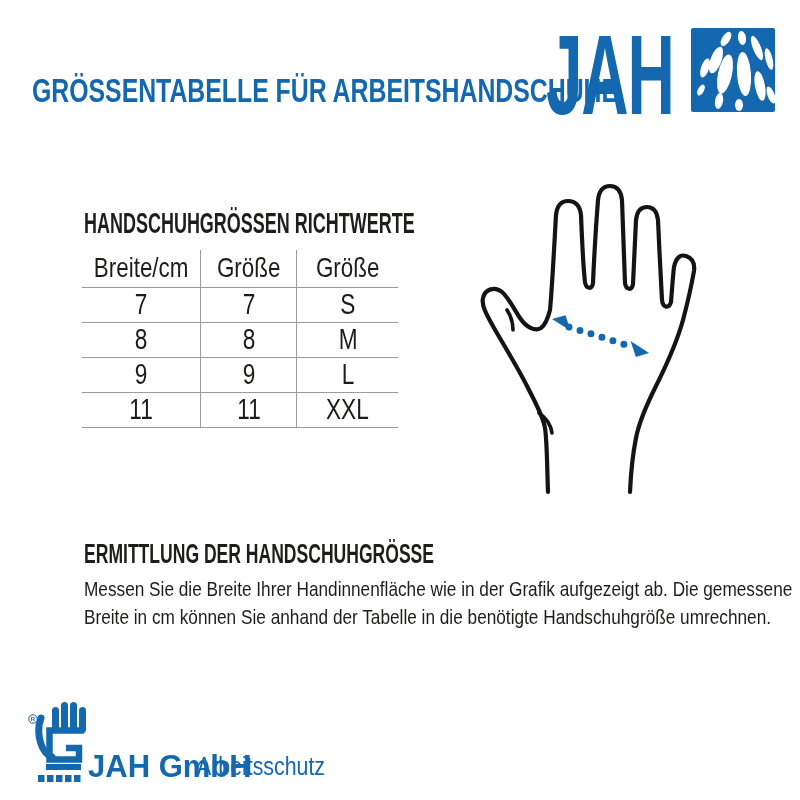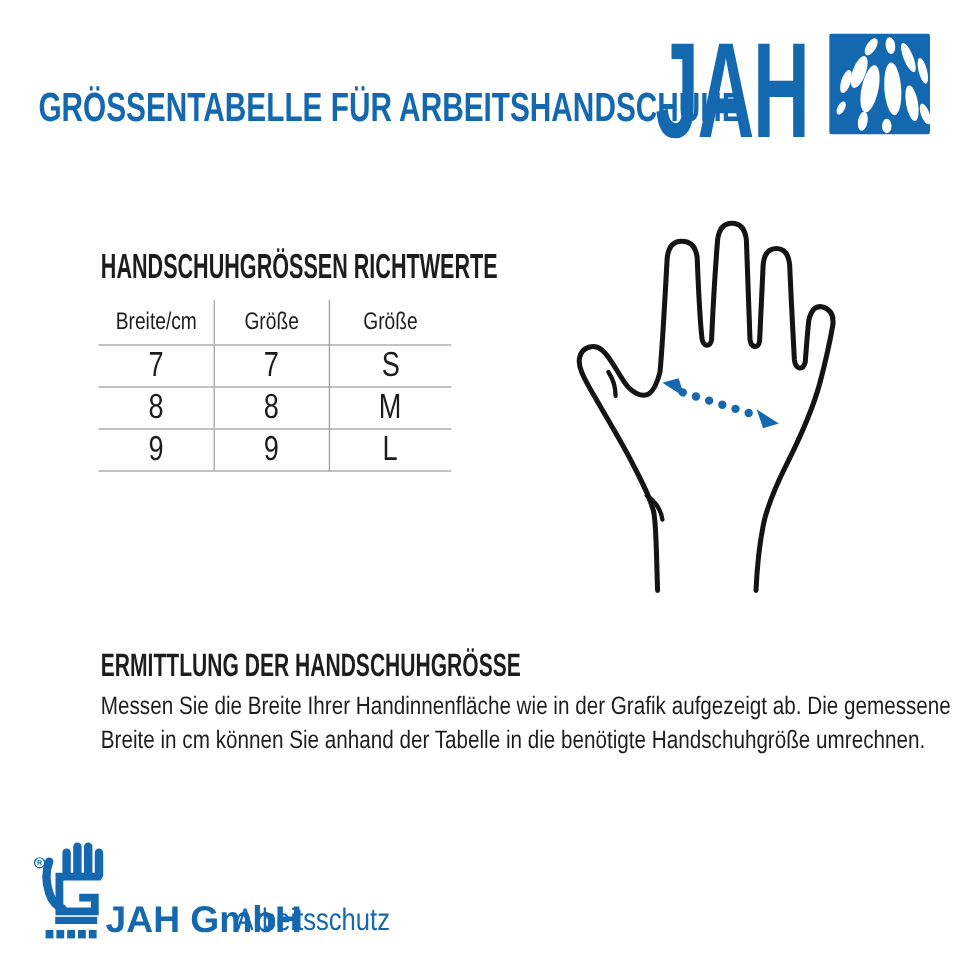--- a/index.html
+++ b/index.html
@@ -14,21 +14,21 @@
             transform:scaleX(.58);transform-origin:0 0;}
   .jah-square{left:691px;top:28px;width:84px;height:84px;}
   
   .table-title{left:84px;top:209px;font-size:29px;font-weight:700;color:#1d1d1b;
                line-height:29px;white-space:nowrap;transform:scaleX(.62);transform-origin:0 0;}
   .size-table{left:82px;top:250px;border-collapse:collapse;table-layout:fixed;}
   .size-table td{padding:0;text-align:center;vertical-align:middle;}
   .size-table .c0{width:96px;} .size-table .c1{width:95px;} .size-table .c2{width:101px;}
   .size-table tr{height:35px;}
   .size-table tr.hdr{height:37px;}
-  .size-table tr.hdr td{border-bottom:1px solid #9b9b9b;font-size:20px;}
+  .size-table tr.hdr td{border-bottom:1px solid #9b9b9b;font-size:28px;}
   .size-table td.mid{border-left:1px solid #9b9b9b;border-right:1px solid #9b9b9b;}
   .size-table tr.data td{border-bottom:1px solid #9b9b9b;font-size:29px;}
   .size-table tr.last td{border-bottom:none;}
   .size-table .cell-txt{display:inline-block;transform:scaleX(.78);white-space:nowrap;}
   .size-table tr.hdr .cell-txt{transform:scaleX(.8);}
   
   .hand-fig{left:440px;top:170px;width:340px;height:340px;}
   
   .instr-head{left:84px;top:541px;font-size:27px;font-weight:700;color:#1d1d1b;
               line-height:27px;white-space:nowrap;transform:scaleX(.65);transform-origin:0 0;}
@@ -84,20 +84,25 @@
     </tr>
     <tr class="data">
       <td><span class="cell-txt">8</span></td>
       <td class="mid"><span class="cell-txt">8</span></td>
       <td><span class="cell-txt">M</span></td>
     </tr>
     <tr class="data">
       <td><span class="cell-txt">9</span></td>
       <td class="mid"><span class="cell-txt">9</span></td>
       <td><span class="cell-txt">L</span></td>
+    </tr>
+    <tr class="data">
+      <td><span class="cell-txt">11</span></td>
+      <td class="mid"><span class="cell-txt">11</span></td>
+      <td><span class="cell-txt">XXL</span></td>
     </tr>
   </tbody>
 </table>
 
 <svg class="abs hand-fig" viewBox="0 0 340 340">
 
   <path d="M 108 322
        C 107 295 107 270 105 258
        C 103 246 95 232 88 218
        C 78 198 62 172 54 158

